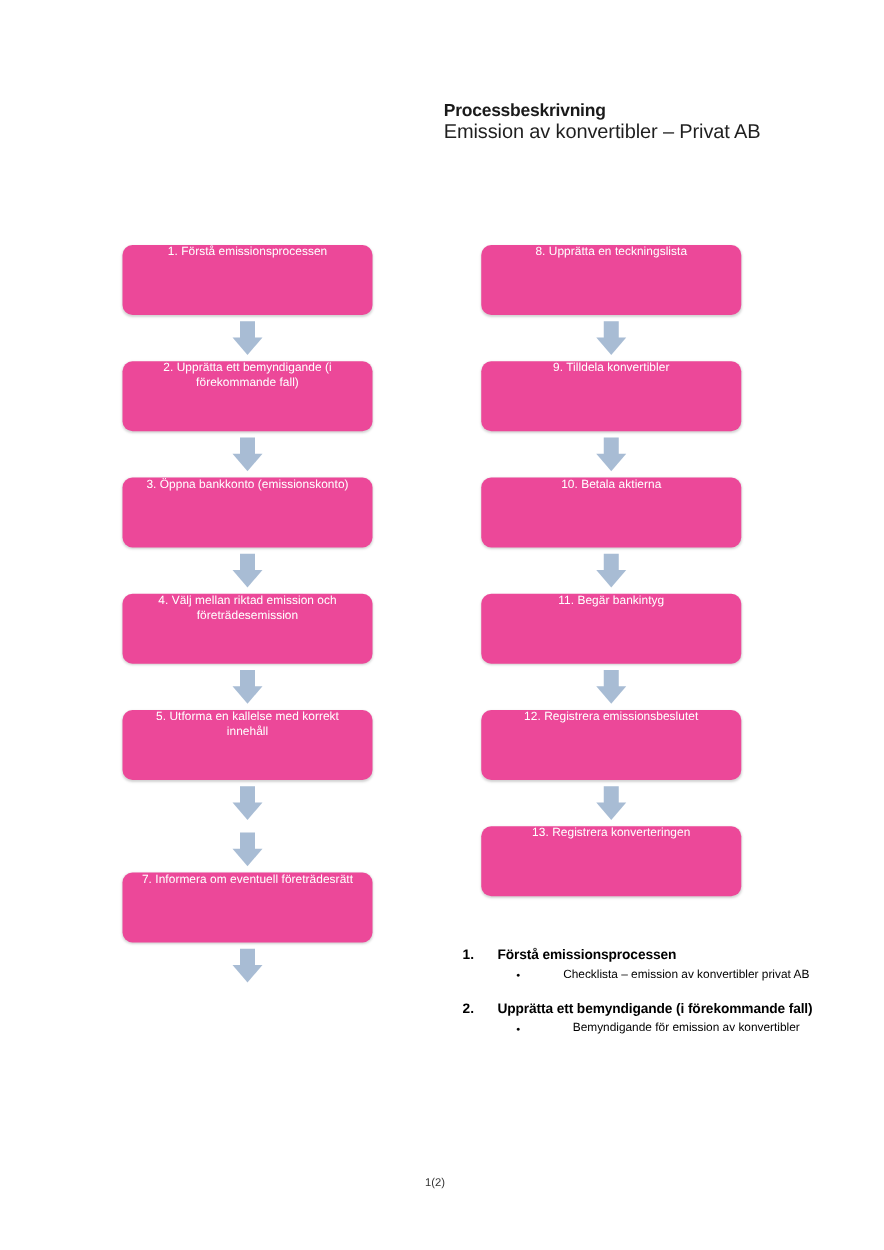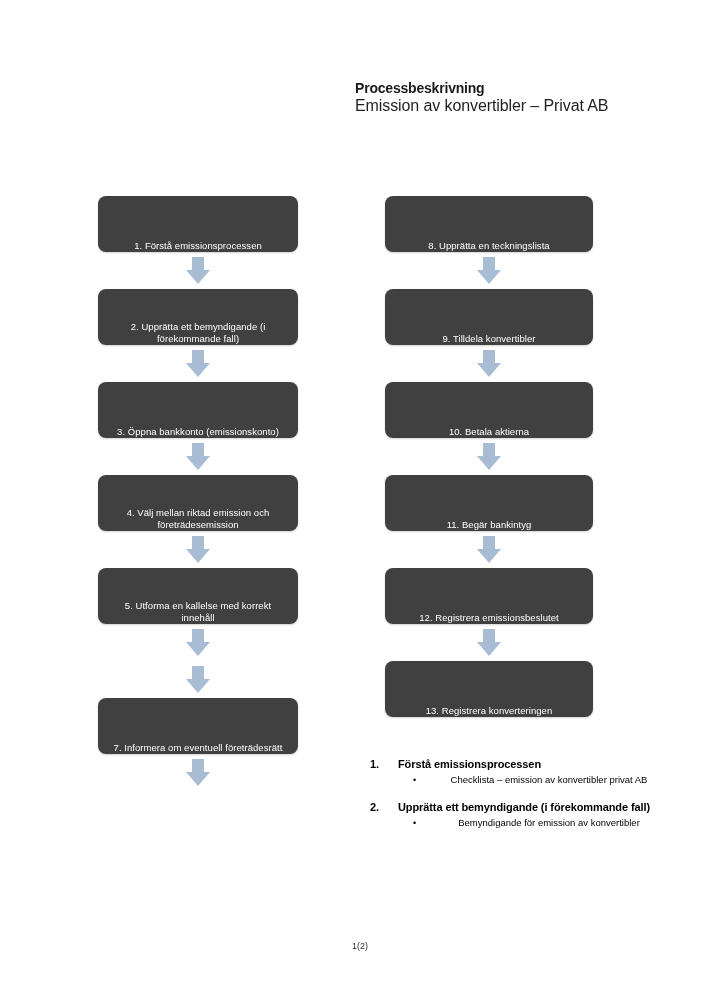--- a/index.html
+++ b/index.html
@@ -45,25 +45,25 @@
   .flow-col {
     position: absolute;
   }
   .flow-col.left  { left: 98px;  top: 196px; width: 200px; }
   .flow-col.right { left: 385px; top: 196px; width: 208px; }
 
   .flow-node {
     position: relative;
     width: 100%;
     height: 56px;
-    background: #404040;
+    background: #ec4899;
     border-radius: 8px;
     box-shadow: 0 1px 2px rgba(0,0,0,0.18);
     display: flex;
-    align-items: flex-end;
+    align-items: flex-start;
     justify-content: center;
     box-sizing: border-box;
     padding: 0 9px;
   }
   .flow-node-label {
     color: #ffffff;
     font-size: 9.5px;
     line-height: 12px;
     text-align: center;
     letter-spacing: 0.05px;
@@ -143,21 +143,21 @@
   .sub-bullet {
     flex: 0 0 15px;
     font-size: 9px;
     line-height: 12px;
   }
   .sub-text { flex: 1; text-align: center; }
 
   
   .footer {
     position: absolute;
-    left: 352px;
+    left: 340px;
     top: 941px;
     font-size: 9px;
     line-height: 11px;
     color: #333;
   }
 </style>
 </head>
 <body>
 
 <div class="page">

